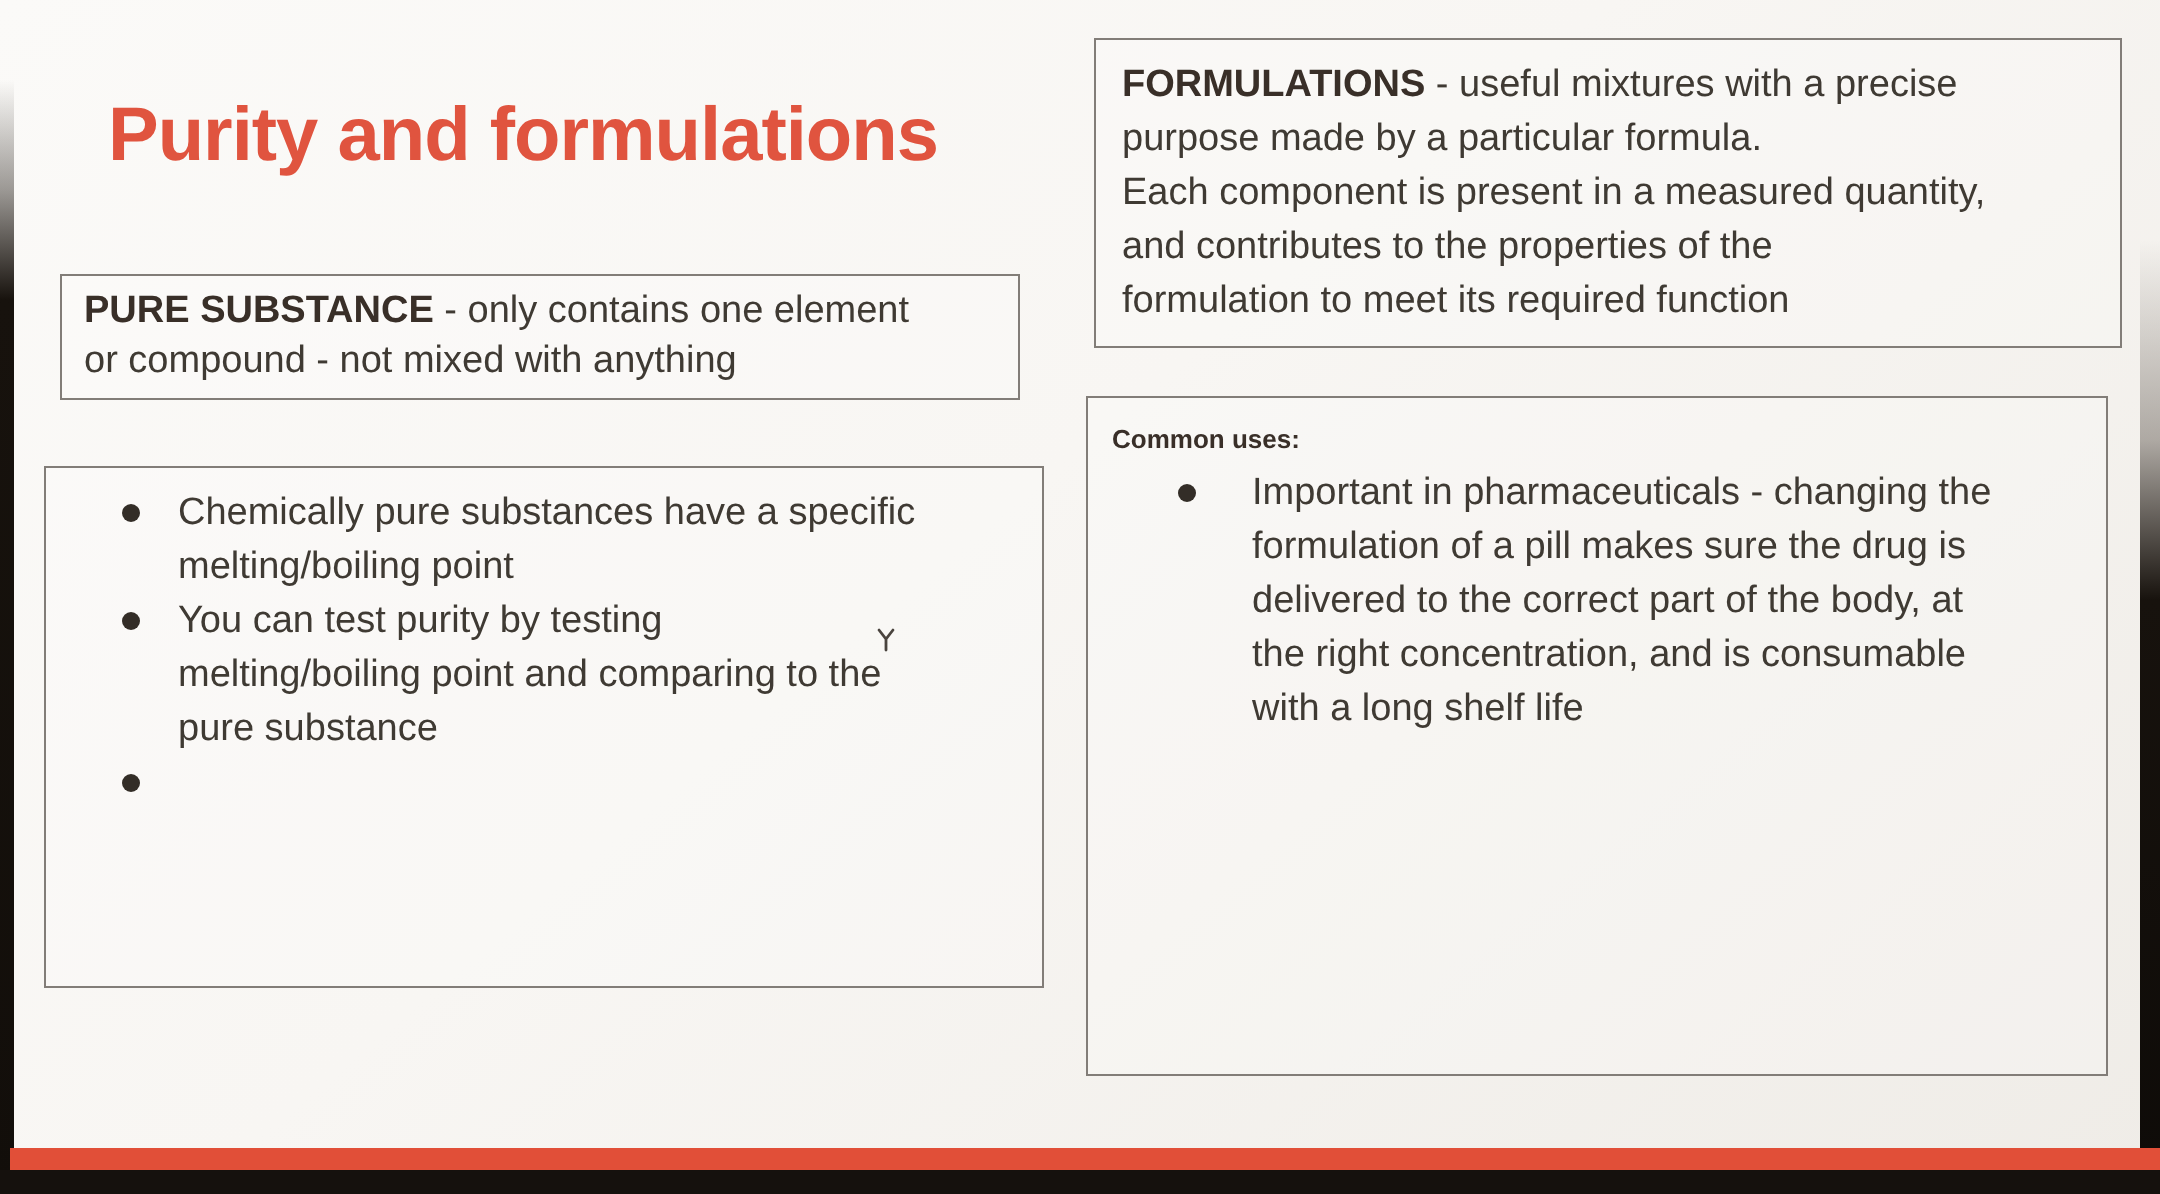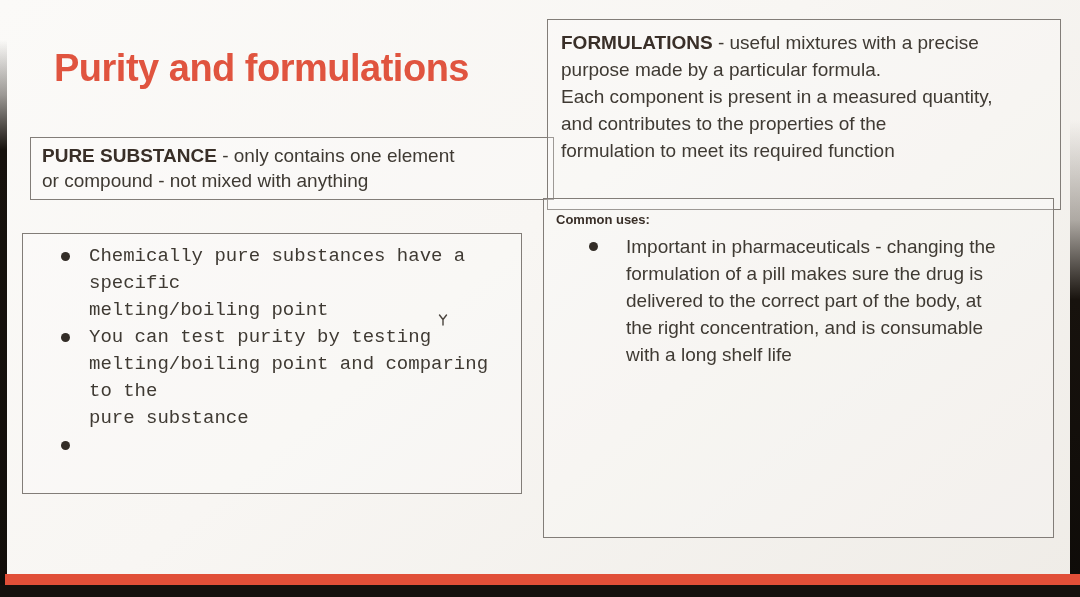--- a/index.html
+++ b/index.html
@@ -35,26 +35,26 @@
   }
 
   .para {
     margin: 0;
     font-size: 19px;
     line-height: 25px;
     white-space: pre-line;
   }
   .para strong, .uses-heading { font-weight: 700; color: #392f28; }
 
-  .pure-box  { left: 30px;  top: 137px; width: 524px; height: 63px; padding: 5px 11px; }
+  .pure-box  { left: 30px;  top: 137px; width: 480px; height: 63px; padding: 5px 11px; }
 
-  .form-box  { left: 547px; top: 19px;  width: 514px; height: 191px; padding: 9px 13px; }
+  .form-box  { left: 547px; top: 19px;  width: 514px; height: 155px; padding: 9px 13px; }
   .form-box .para { line-height: 27px; }
 
-  .bullets-box { left: 22px; top: 233px; width: 500px; height: 261px; padding: 9px 0; font-family: Liberation Mono, monospace; }
+  .bullets-box { left: 22px; top: 233px; width: 500px; height: 261px; padding: 9px 0; }
 
   .uses-box  { left: 543px; top: 198px; width: 511px; height: 340px; padding: 7px 12px; }
   .uses-heading { margin: 0; font-size: 13px; line-height: 27px; }
 
   .blist { list-style: none; margin: 0; padding: 0; font-size: 19px; line-height: 27px; }
   .bitem { position: relative; padding-left: 66px; }
   .btext { white-space: pre-line; }
   .dot {
     position: absolute;
     left: 38px; top: 9px;

